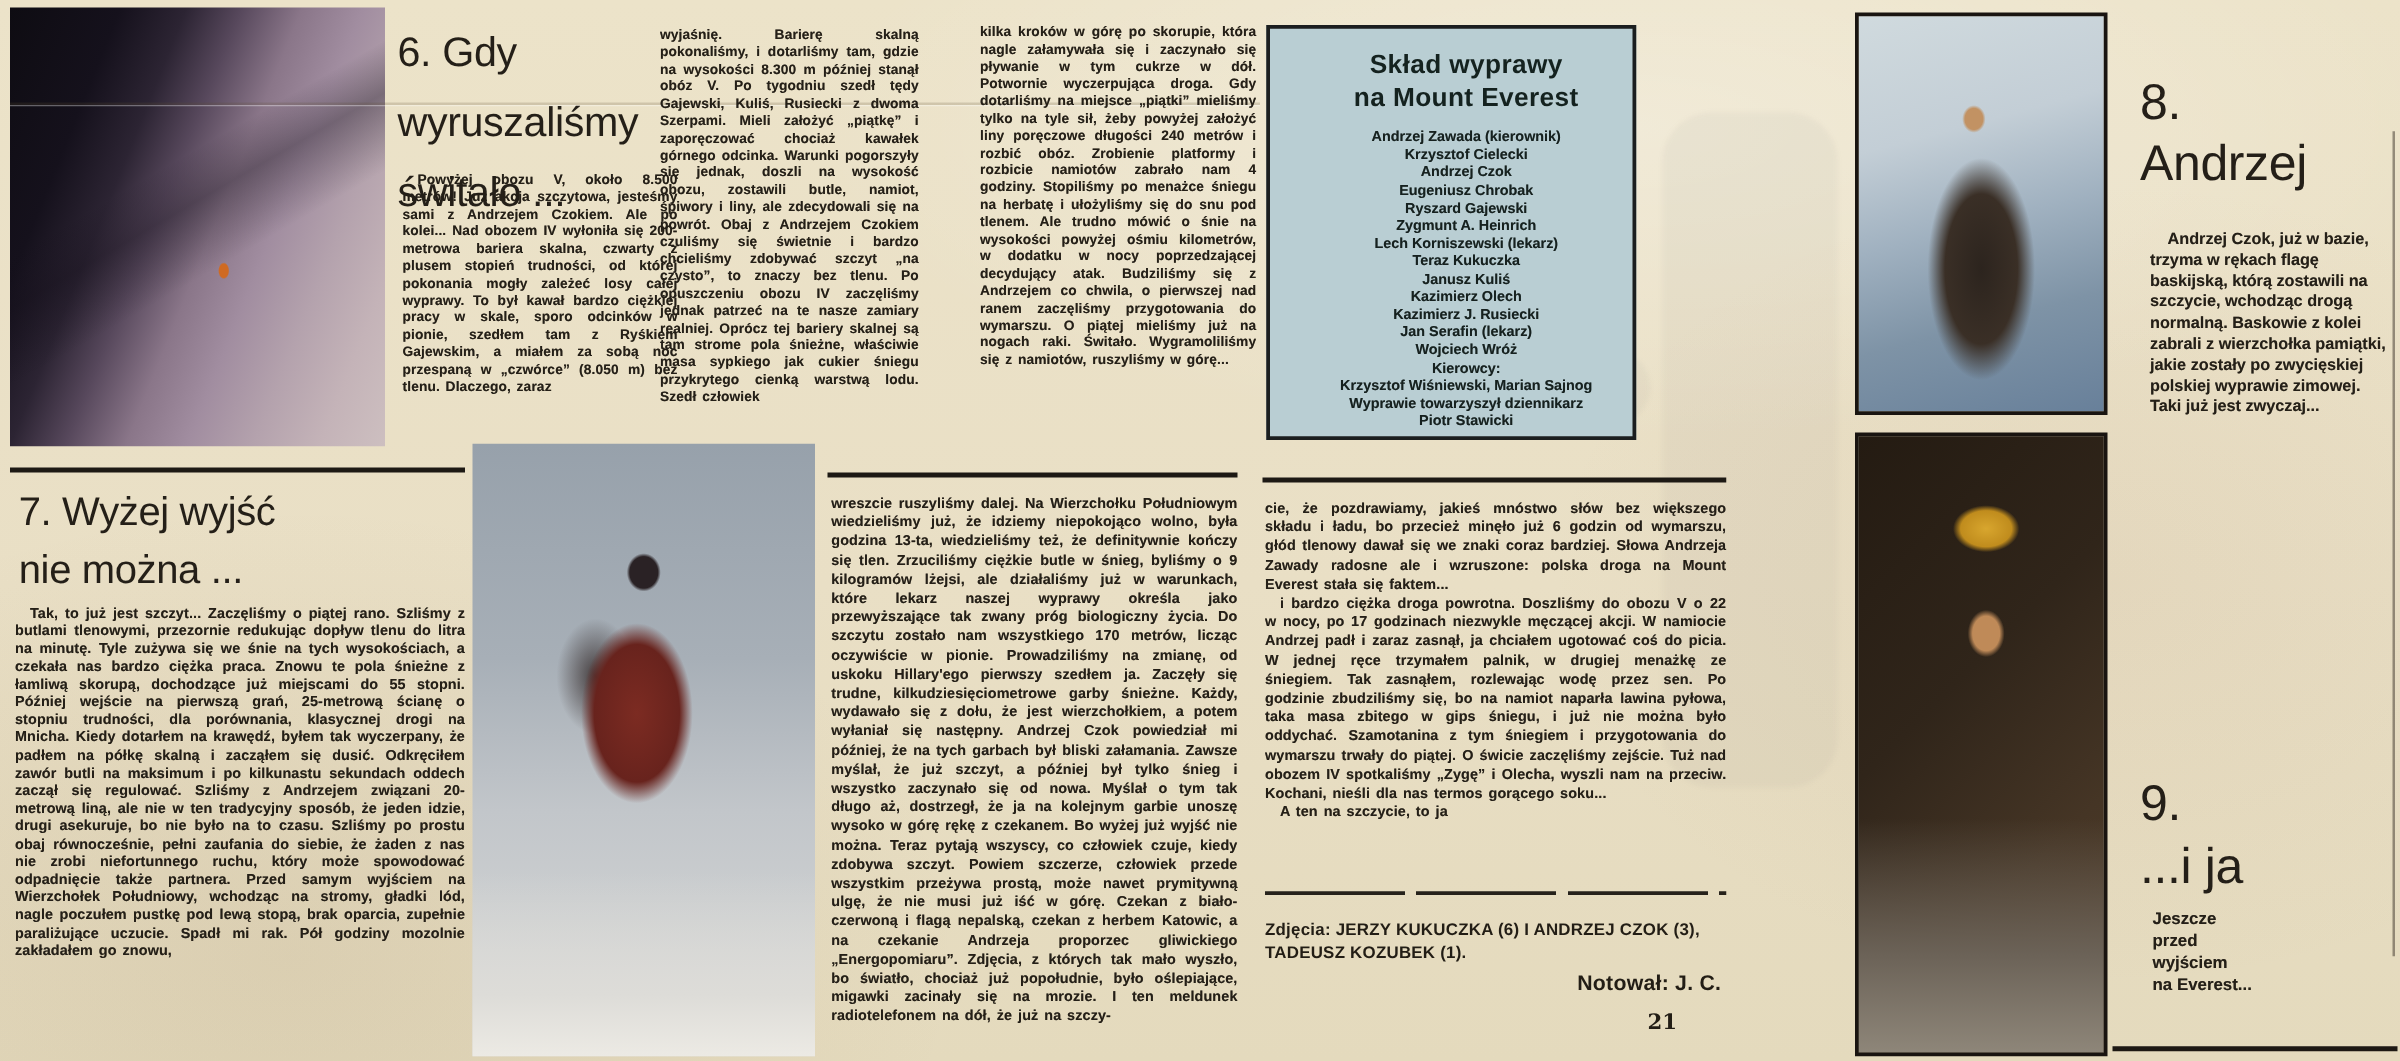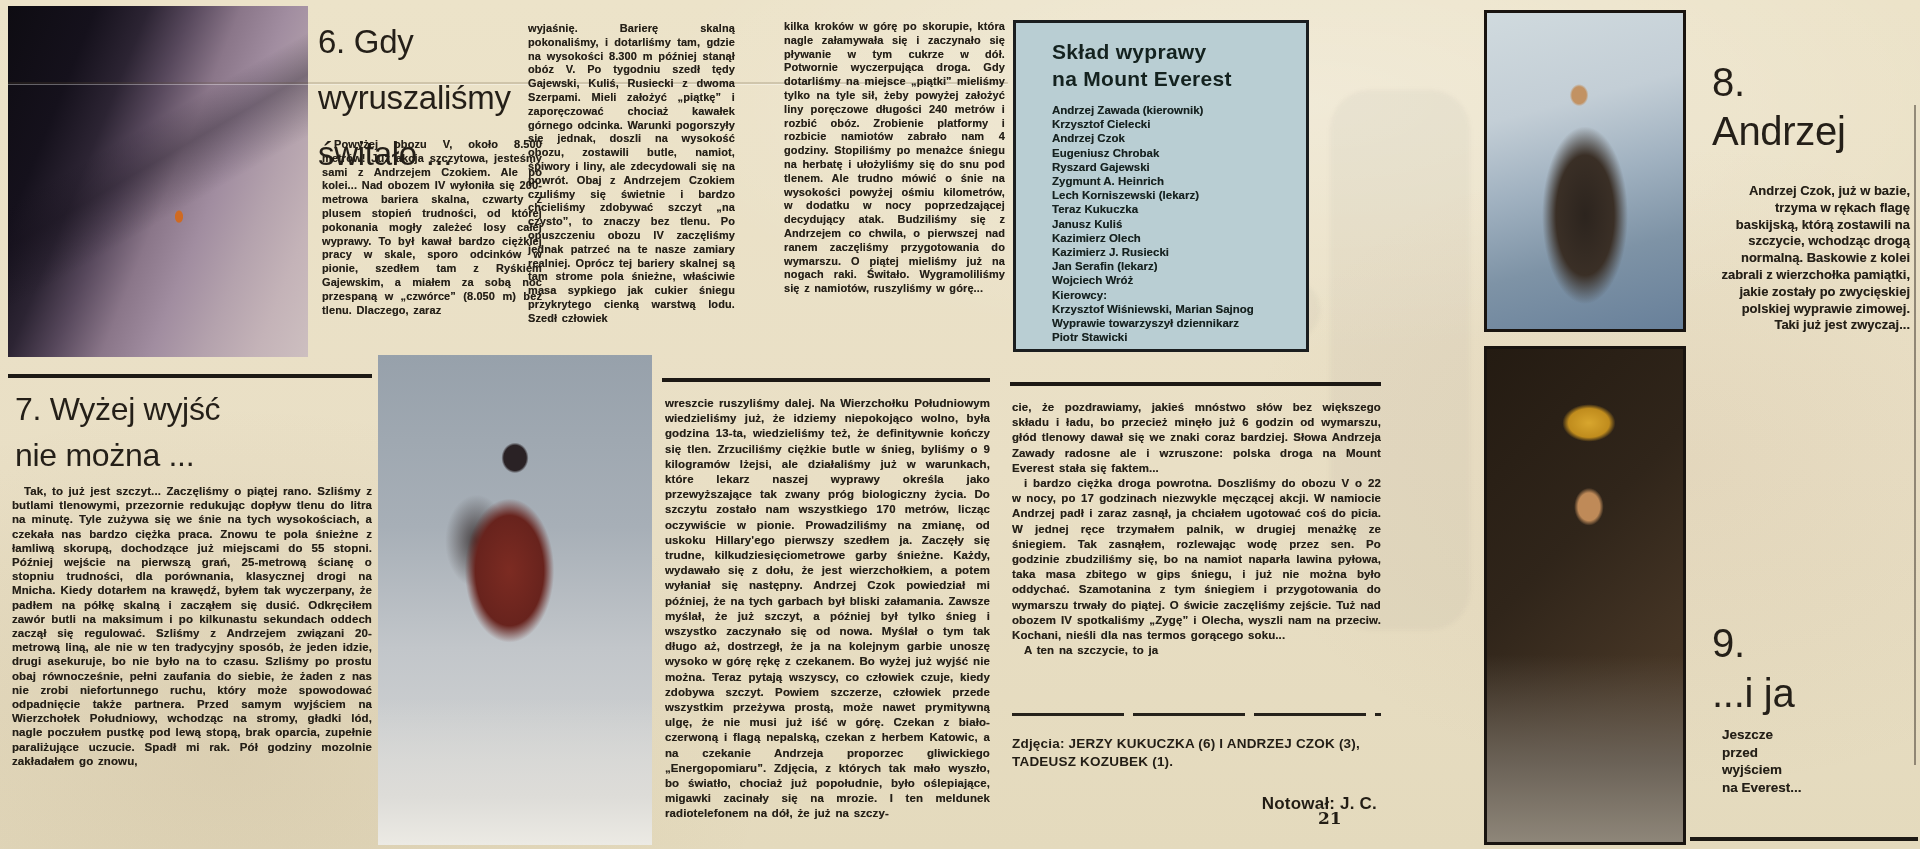--- a/index.html
+++ b/index.html
@@ -73,37 +73,37 @@
   .c62 { left:528px; top:22px;  width:207px; height:330px; }
   .c63 { left:784px; top:20px;  width:221px; height:332px; }
   .c71 { left:12px;  top:484px; width:360px; height:316px; line-height:14.2px; text-indent:12px; }
   .c72 { left:665px; top:396px; width:325px; height:312px; }
   .c73 { left:1012px; top:400px; width:369px; }
   .c73 p { text-align:justify; }
   .c73 p.ind { text-indent:12px; }
 
   
   .roster { position:absolute; left:1013px; top:20px; width:296px; height:332px;
-    background:#b9ced3; border:3px solid #1b1e1f; padding:15px 12px 0 36px; }
+    background:#b9ced3; border:3px solid #1b1e1f; padding:15px 12px 0 36px;text-align:center; }
   .roster-title { font-size:21px; line-height:27px; font-weight:700; letter-spacing:.3px;
     color:#14221f; white-space:pre-line; margin-bottom:11px; }
   .roster-list .m { font-size:11.5px; line-height:14.2px; font-weight:700; color:#16211f;
     text-shadow:0 0 .4px rgba(22,33,31,.5); }
 
   
   .cap { position:absolute; font-weight:700; font-size:13px; line-height:16.8px;
     color:#241f17; text-shadow:0 0 .4px rgba(36,31,23,.5); }
-  .cap8 { left:1720px; top:183px; width:190px; text-indent:14px;text-align:right; }
+  .cap8 { left:1720px; top:183px; width:190px; text-indent:14px; }
   .cap9 { left:1722px; top:726px; width:170px; white-space:pre-line; font-size:13.5px; line-height:17.5px; }
 
   
   .credits { position:absolute; left:1012px; top:735px; width:369px; }
   .credits-line { font-size:13.5px; line-height:18px; font-weight:700; color:#221d15;
     letter-spacing:.2px; }
-  .credits-noted { margin-top:24px; text-align:right; font-size:17px; font-weight:700; padding-right:4px; }
+  .credits-noted { margin-top:7px; text-align:right; font-size:17px; font-weight:700; padding-right:4px; }
   .folio { position:absolute; left:1318px; top:808px; font-family:"DejaVu Serif", serif;
     font-size:17px; font-weight:700; color:#221d15; }
 </style>
 </head>
 <body>
 
 <div class="page">
 
   <div class="photo p-mountain"></div>
   <div class="photo p-redjacket"></div>

